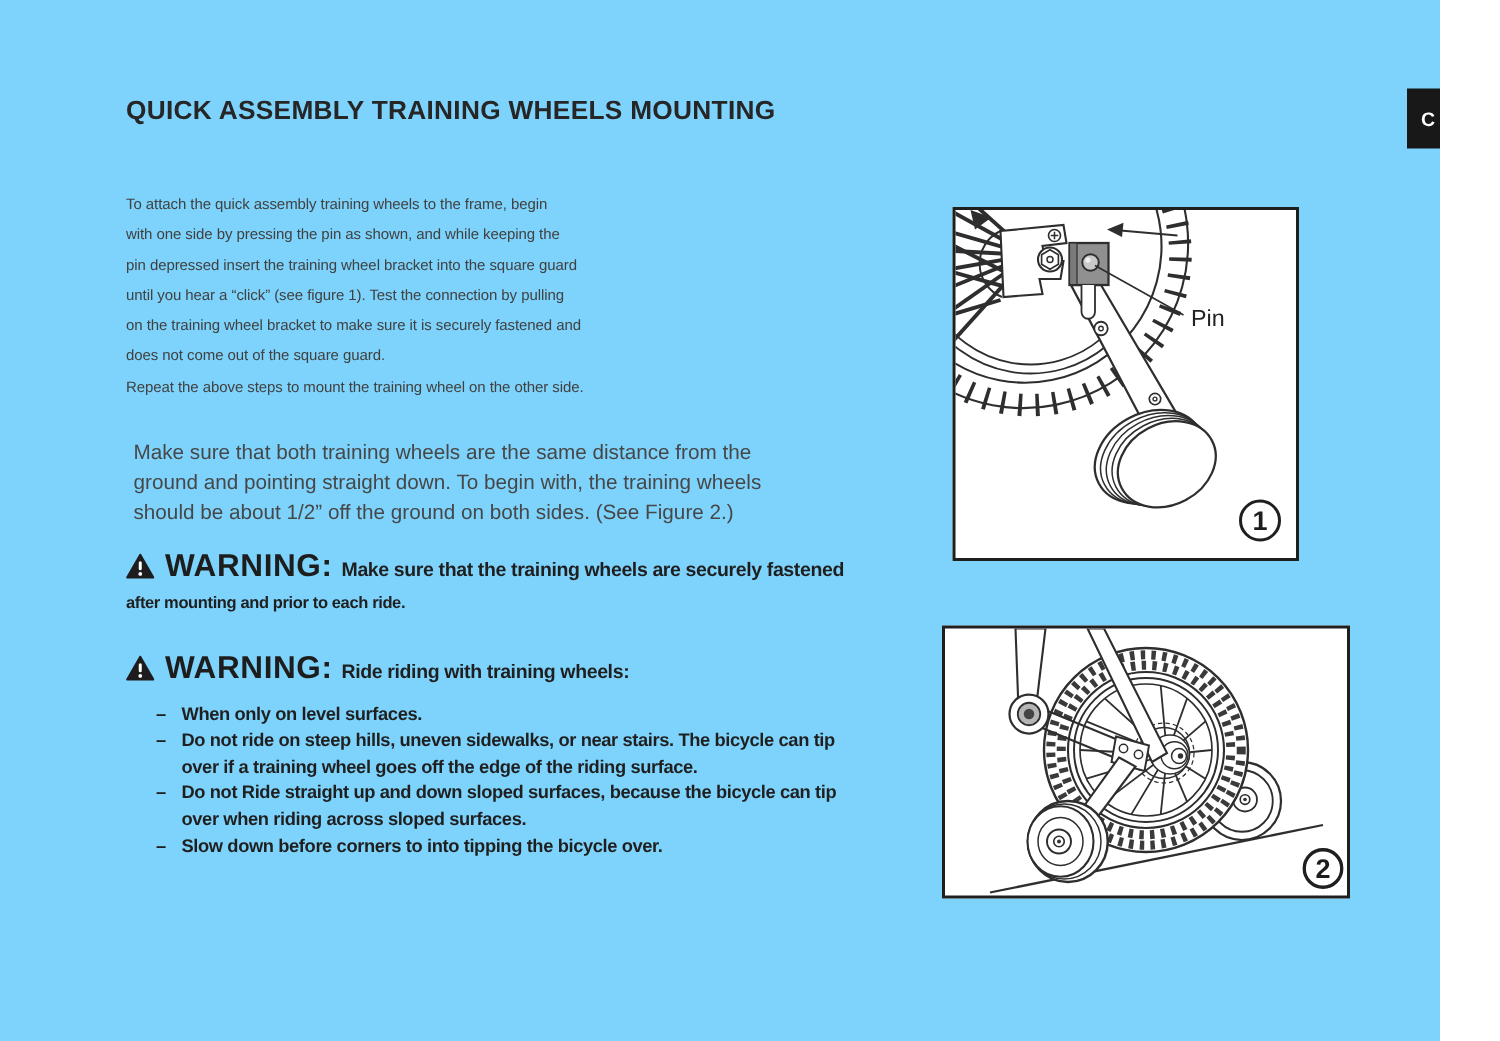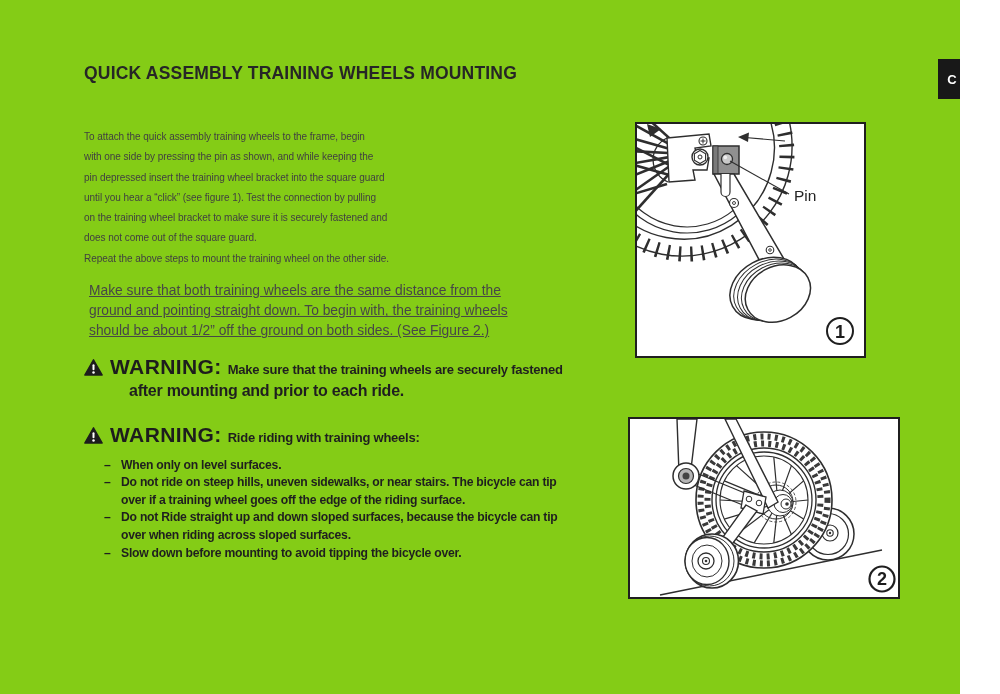--- a/index.html
+++ b/index.html
@@ -1,62 +1,61 @@
 <!DOCTYPE html>
 <html><head>
 <meta charset="utf-8">
 <style>
   * { margin:0; padding:0; box-sizing:border-box; }
   html,body { background:#ffffff; }
   .page {
-    position:relative; width:960px; height:694px; background:#84cc16;
+    position:relative; width:960px; height:694px; background:#7dd3fc;
     font-family:"Liberation Sans", sans-serif; overflow:hidden;
   }
   .page-title {
     position:absolute; left:84px; top:62px;
     font-size:17.5px; font-weight:bold; letter-spacing:0.2px;
     color:#262626; line-height:22px;
   }
   .section-tab {
     position:absolute; left:938px; top:59px; width:28px; height:40px;
     background:#181818; color:#ffffff; font-weight:bold; font-size:13px;
     display:flex; align-items:center; justify-content:center;
   }
   .body-col { position:absolute; left:84px; top:127px; width:540px; }
   .para1 {
     font-size:10px; line-height:20.3px; color:#414141;
     white-space:pre-line; letter-spacing:-0.05px;
   }
   .para2 {
-    margin:12px 0 0 5px;
+    margin:23px 0 0 5px;
     font-size:13.8px; line-height:20.2px; color:#474747;
     white-space:pre-line;
-    text-decoration:underline;
   }
   .warning { margin-top:14px; color:#1f1f1f; }
   .warning.second { margin-top:26px; }
   .w-row1 { display:block; line-height:21px; white-space:nowrap; }
   .w-icon { display:inline-block; vertical-align:-2px; margin-right:7px; }
   .w-label { font-size:21px; font-weight:bold; letter-spacing:0.4px; color:#1d1d1d; }
   .w-text { font-size:13px; font-weight:bold; letter-spacing:-0.25px; margin-left:6px; color:#1f1f1f; }
   .w-row2 {
-    display:block; margin-top:3px; font-size:16px; font-weight:bold;
-    letter-spacing:-0.25px; line-height:14px; color:#1f1f1f;margin-left:45px;
+    display:block; margin-top:3px; font-size:11px; font-weight:bold;
+    letter-spacing:-0.25px; line-height:14px; color:#1f1f1f;
   }
   .w-list { margin-top:8px; padding-left:20px; list-style:none; width:500px; }
   .w-list li { display:flex; }
   .dash { width:17px; flex:0 0 17px; font-size:12.2px; font-weight:bold; line-height:17.6px; color:#1f1f1f; }
   .li-text {
     flex:1; font-size:12.2px; font-weight:bold; line-height:17.6px;
     letter-spacing:-0.25px; color:#1f1f1f; white-space:pre-line;
   }
   .figure {
     position:absolute; background:#ffffff; border:2px solid #1f1f1f;
   }
-  .figure1 { left:635px; top:122px; width:231px; height:236px; }
+  .figure1 { left:635px; top:138px; width:231px; height:236px; }
   .figure2 { left:628px; top:417px; width:272px; height:182px; }
   .figure svg { display:block; }
   .fig-callout { font-size:15.5px; fill:#232323; font-family:"Liberation Sans", sans-serif; }
   .fig-num { font-size:18px; font-weight:bold; fill:#1c1c1c; font-family:"Liberation Sans", sans-serif; }
   .page-number {
     position:absolute; left:971px; top:660px;
     font-family:"Liberation Serif", serif; font-size:16px; color:#3a3a3a;
   }
 </style>
 </head>
@@ -113,21 +112,21 @@
           <span class="li-text">Do not ride on steep hills, uneven sidewalks, or near stairs. The bicycle can tip
 over if a training wheel goes off the edge of the riding surface.</span>
         </li>
         <li>
           <span class="dash">–</span>
           <span class="li-text">Do not Ride straight up and down sloped surfaces, because the bicycle can tip
 over when riding across sloped surfaces.</span>
         </li>
         <li>
           <span class="dash">–</span>
-          <span class="li-text">Slow down before mounting to avoid tipping the bicycle over.</span>
+          <span class="li-text">Slow down before corners to into tipping the bicycle over.</span>
         </li>
       </ul>
     </div>
   </div>
 
   <div class="figure figure1">
     <svg width="227" height="232" viewBox="0 0 227 232">
       <g stroke="#2e2e2e" fill="none" stroke-width="1.4">
 
         <path d="M143,-28 A110,110 0 0 1 -43,88"></path>

